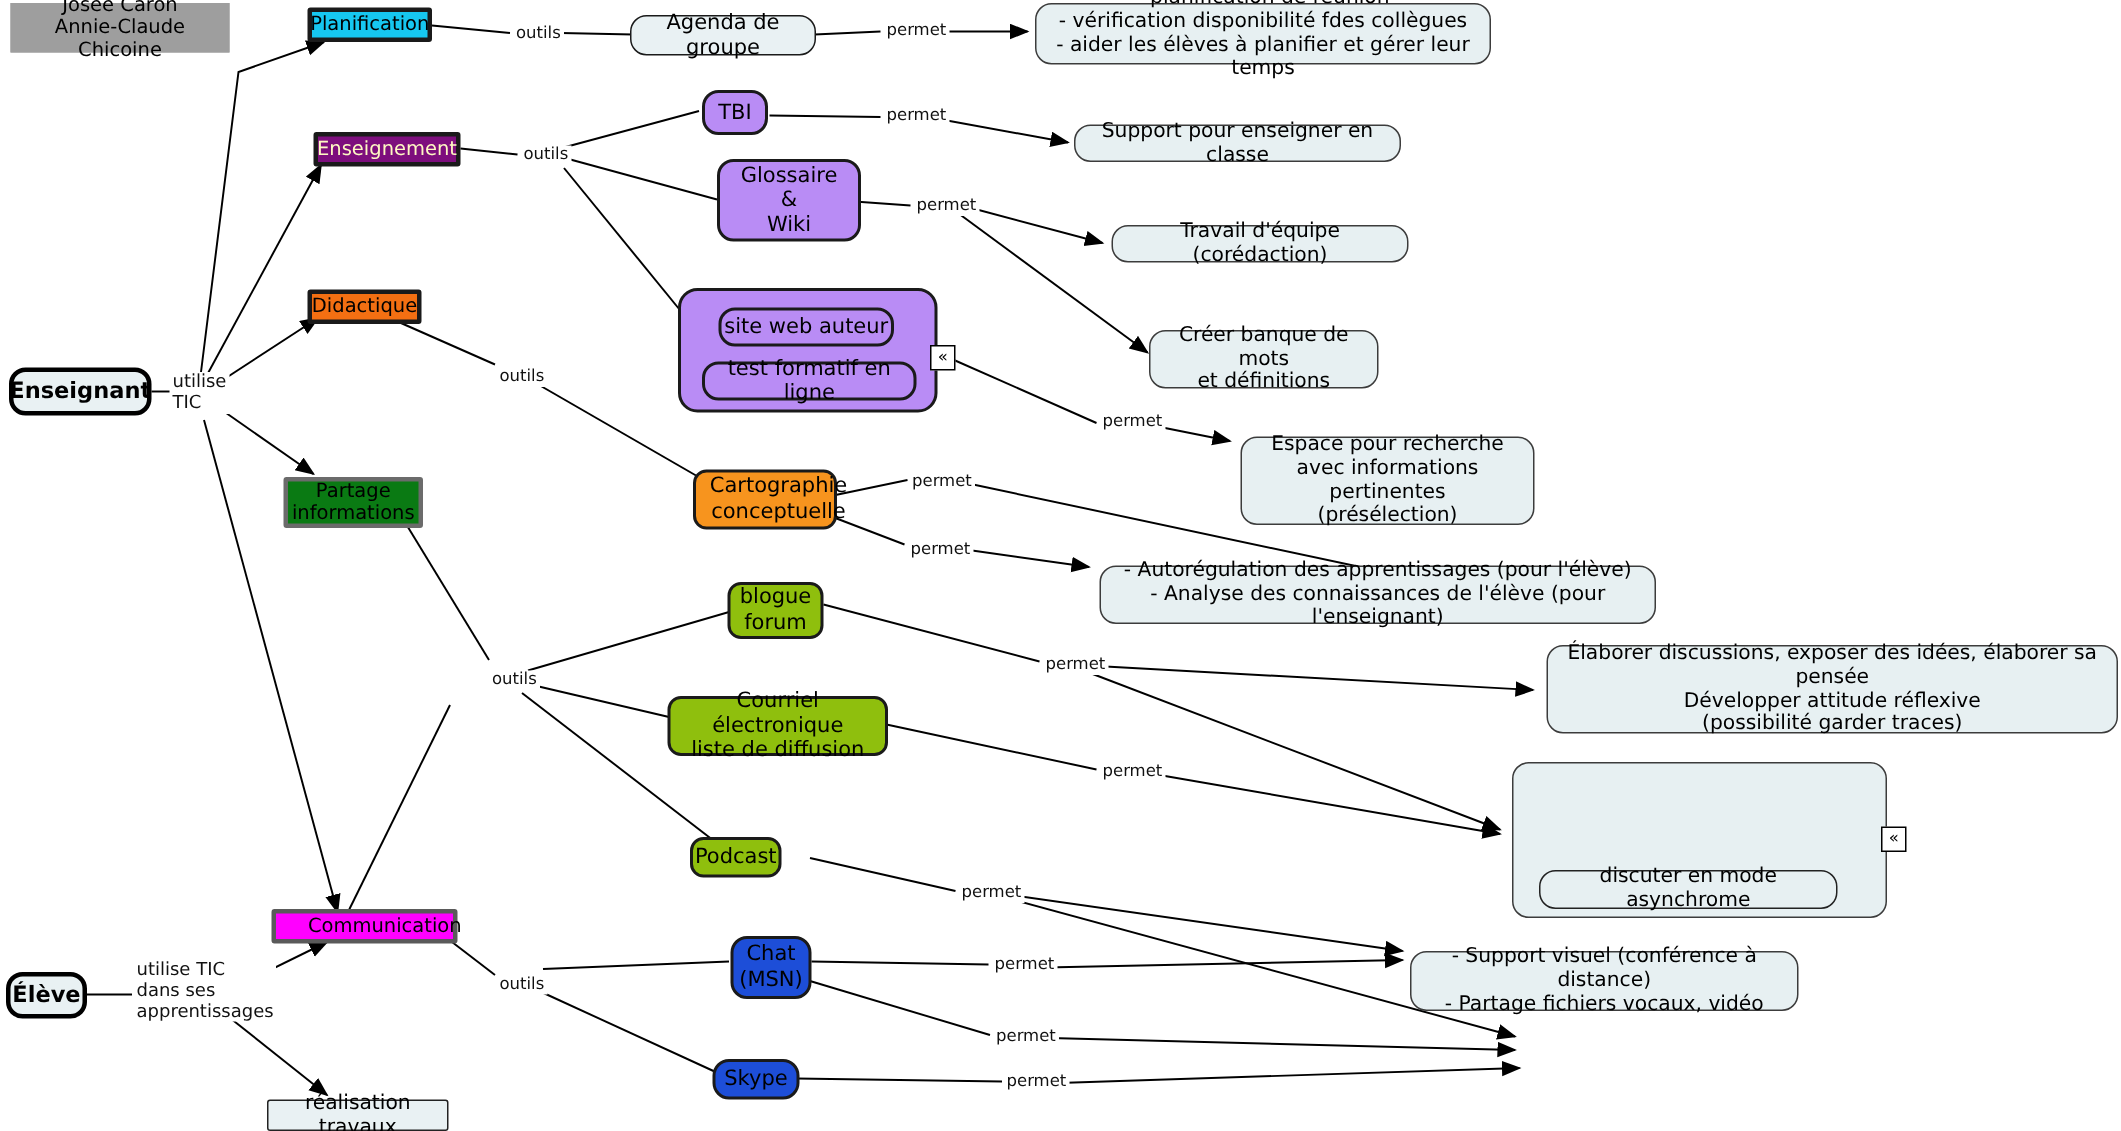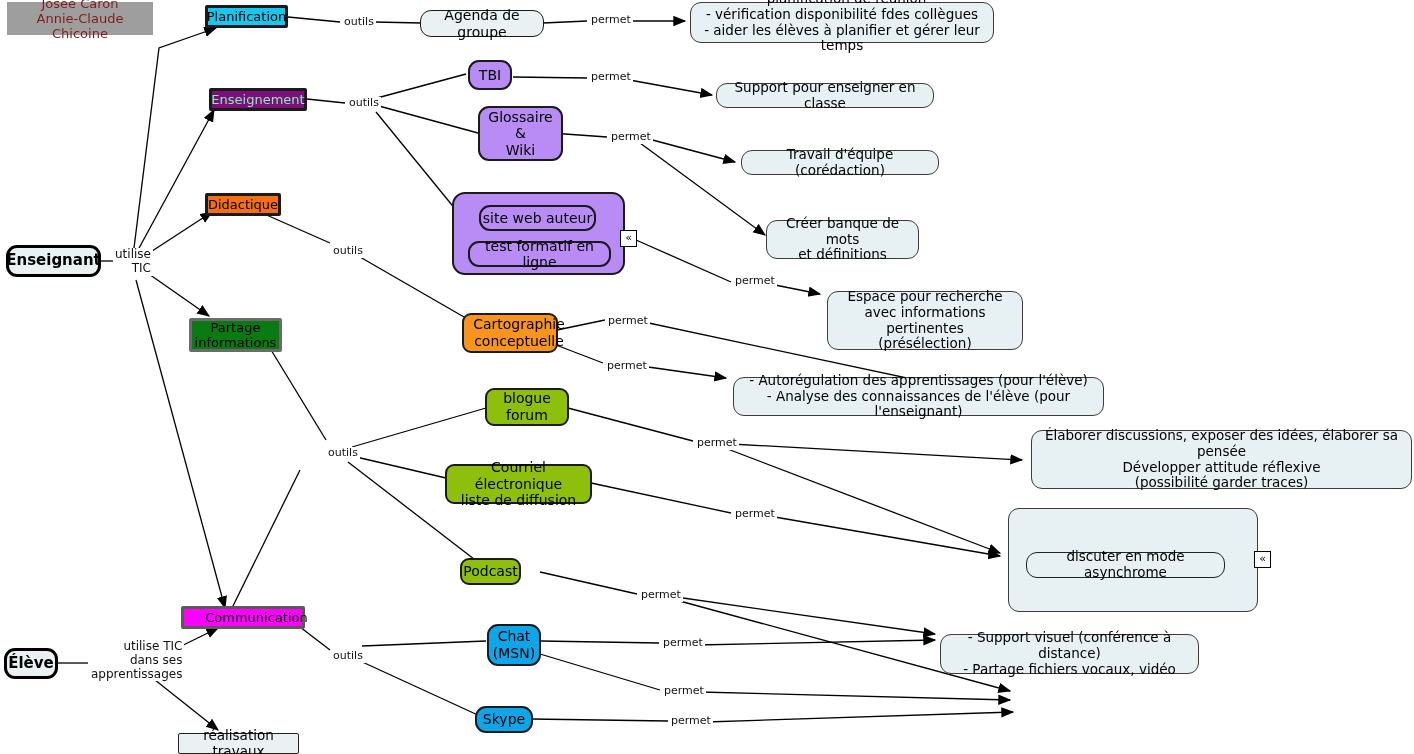--- a/index.html
+++ b/index.html
@@ -5,58 +5,58 @@
   html,body{margin:0;padding:0;background:#ffffff;}
   body{width:1414px;height:754px;position:relative;overflow:hidden;
        font-family:"DejaVu Sans","Liberation Sans",sans-serif;color:#000;}
   #canvas{position:absolute;left:0;top:0;width:1414px;height:754px;}
   svg.edges{position:absolute;left:0;top:0;width:1414px;height:754px;pointer-events:none;}
 
   .node{position:absolute;box-sizing:border-box;display:flex;align-items:center;
         justify-content:center;text-align:center;line-height:1.18;white-space:pre-line;}
 
   
-  .authors{background:#9e9e9e;border:1px solid #9e9e9e;font-size:13px;color:#7f1d1d;}
+  .authors{background:#9e9e9e;border:1px solid #9e9e9e;font-size:13px;color:#000000;}
 
   
   .actor{background:#e9f1f3;border:3px solid #000;border-radius:11px;
          font-weight:bold;font-size:15px;}
 
   
   .cat{border:3px solid #1a1a1a;font-size:13px;border-radius:2px;}
   .cat.cyan{background:#16c7f0;}
   .cat.purple{background:#7d0e7d;}
   .cat.orange{background:#f36f12;}
   .cat.green{background:#0a7a13;border-color:#6b6b6b;}
   .cat.magenta{background:#ff00ff;border-color:#5a5a5a;}
 
   
   .tool{border:2px solid #1a1a1a;border-radius:11px;font-size:14px;}
   .tool.lilac{background:#b98cf5;}
   .tool.lilacbig{background:#b98cf5;border-radius:13px;}
   .tool.orange2{background:#f7941e;border-radius:9px;}
   .tool.olive{background:#8fbf0d;border-radius:9px;}
-  .tool.pink{background:#0ea5e9;border-radius:11px;}
+  .tool.pink{background:#1d4ed8;border-radius:11px;}
 
   
   .chip{position:absolute;background:#b98cf5;border:2px solid #1a1a1a;border-radius:11px;
         display:flex;align-items:center;justify-content:center;font-size:14px;text-align:center;
         box-sizing:border-box;}
 
   
   .out{background:#e7f0f2;border:1px solid #3c3c3c;border-radius:11px;font-size:13.5px;}
   .outplain{background:#e9f1f3;border:1px solid #222;border-radius:2px;font-size:13.5px;}
   .outgroup{background:#e7f0f2;border:1px solid #3c3c3c;border-radius:11px;}
   .outchip{position:absolute;background:#e7f0f2;border:1px solid #222;border-radius:11px;
            display:flex;align-items:center;justify-content:center;text-align:center;
            font-size:13.5px;box-sizing:border-box;white-space:pre-line;line-height:1.18;}
 
   
   .lbl{position:absolute;font-size:11px;color:#111;background:#fff;padding:0 2px;
-       white-space:pre-line;text-align:right;line-height:1.15;}
+       white-space:pre-line;text-align:left;line-height:1.15;}
   .lbl.big{font-size:12px;}
 
   
   .badge{position:absolute;width:15px;height:15px;border:1px solid #000;background:#fff;
          font-size:11px;line-height:13px;text-align:center;color:#000;}
 </style>
 </head>
 <body>
 
 <div id="canvas">
@@ -141,41 +141,41 @@
     </g>
   </svg>
 
   <div class="node authors" style="left:7px;top:2px;width:146px;height:33px;">Josée Caron
 Annie-Claude Chicoine</div>
 
   <div class="node actor" style="left:6px;top:245px;width:95px;height:32px;">Enseignant</div>
   <div class="node actor" style="left:4px;top:648px;width:54px;height:31px;">Élève</div>
 
   <div class="node cat cyan" style="left:205px;top:5px;width:83px;height:23px;">Planification</div>
-  <div class="node cat purple" style="left:209px;top:88px;width:98px;height:23px;color:#86efac;">Enseignement</div>
+  <div class="node cat purple" style="left:209px;top:88px;width:98px;height:23px;color:#fef9c3;">Enseignement</div>
   <div class="node cat orange" style="left:205px;top:193px;width:76px;height:23px;">Didactique</div>
   <div class="node cat green" style="left:189px;top:318px;width:93px;height:34px;">Partage
 informations</div>
   <div class="node cat magenta" style="left:181px;top:606px;width:124px;height:23px;padding-left:27px;">Communication</div>
 
   <div class="node tool" style="left:420px;top:10px;width:124px;height:27px;background:#e9f1f3;border-width:1px;">Agenda de groupe</div>
   <div class="node tool lilac" style="left:468px;top:60px;width:44px;height:30px;">TBI</div>
-  <div class="node tool lilac" style="left:478px;top:106px;width:85px;height:55px;">Glossaire
+  <div class="node tool lilac" style="left:478px;top:106px;width:96px;height:55px;">Glossaire
 &amp;
 Wiki</div>
 
   <div class="node tool lilacbig" style="left:452px;top:192px;width:173px;height:83px;"></div>
   <div class="chip" style="left:479px;top:205px;width:117px;height:26px;">site web auteur</div>
   <div class="chip" style="left:468px;top:241px;width:143px;height:26px;">test formatif en ligne</div>
   <div class="badge" style="left:620px;top:230px;">«</div>
 
   <div class="node tool orange2" style="left:462px;top:313px;width:96px;height:40px;padding-left:18px;">Cartographie
 conceptuelle</div>
 
-  <div class="node tool olive" style="left:485px;top:388px;width:84px;height:38px;">blogue
+  <div class="node tool olive" style="left:485px;top:388px;width:64px;height:38px;">blogue
 forum</div>
   <div class="node tool olive" style="left:445px;top:464px;width:147px;height:40px;">Courriel électronique
 liste de diffusion</div>
   <div class="node tool olive" style="left:460px;top:558px;width:61px;height:27px;">Podcast</div>
 
   <div class="node tool pink" style="left:487px;top:624px;width:54px;height:42px;">Chat
 (MSN)</div>
   <div class="node tool pink" style="left:475px;top:706px;width:58px;height:27px;">Skype</div>
 
   <div class="node out" style="left:690px;top:2px;width:304px;height:41px;">- planification de réunion
@@ -188,21 +188,21 @@
   <div class="node out" style="left:827px;top:291px;width:196px;height:59px;">Espace pour recherche
 avec informations pertinentes
 (présélection)</div>
   <div class="node out" style="left:733px;top:377px;width:371px;height:39px;">- Autorégulation des apprentissages (pour l'élève)
 - Analyse des connaissances de l'élève (pour l'enseignant)</div>
   <div class="node out" style="left:1031px;top:430px;width:381px;height:59px;">Élaborer discussions, exposer des idées, élaborer sa pensée
 Développer attitude réflexive
 (possibilité garder traces)</div>
 
   <div class="node outgroup" style="left:1008px;top:508px;width:250px;height:104px;"></div>
-  <div class="outchip" style="left:1026px;top:552px;width:199px;height:26px;">discuter en mode asynchrome</div>
+  <div class="outchip" style="left:1026px;top:580px;width:199px;height:26px;">discuter en mode asynchrome</div>
   <div class="badge" style="left:1254px;top:551px;">«</div>
 
   <div class="node out" style="left:940px;top:634px;width:259px;height:40px;">- Support visuel (conférence à distance)
 - Partage fichiers vocaux, vidéo</div>
   <div class="node outplain" style="left:178px;top:733px;width:121px;height:21px;">réalisation travaux</div>
 
   <div class="lbl big" style="left:113px;top:248px;">utilise
 TIC</div>
   <div class="lbl big" style="left:89px;top:640px;">utilise TIC
 dans ses

